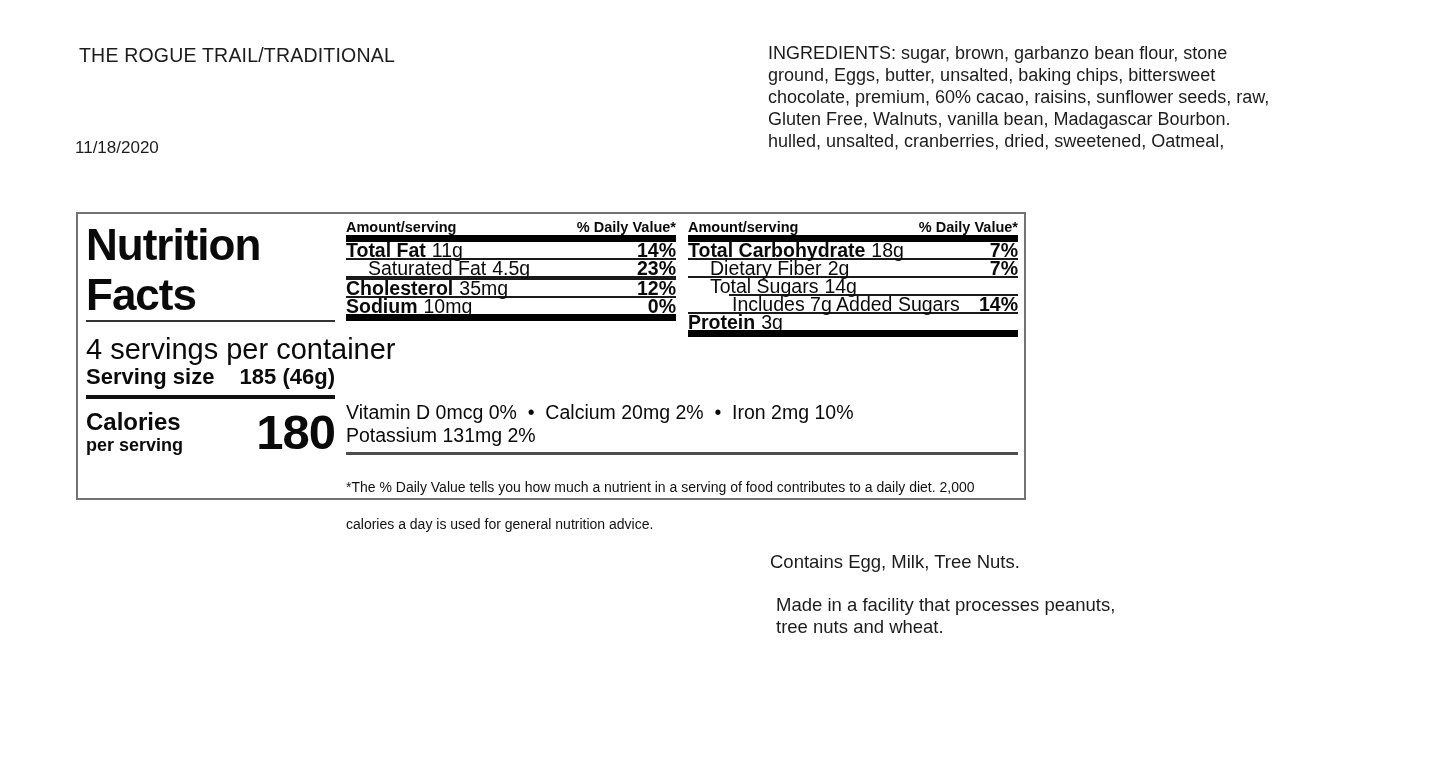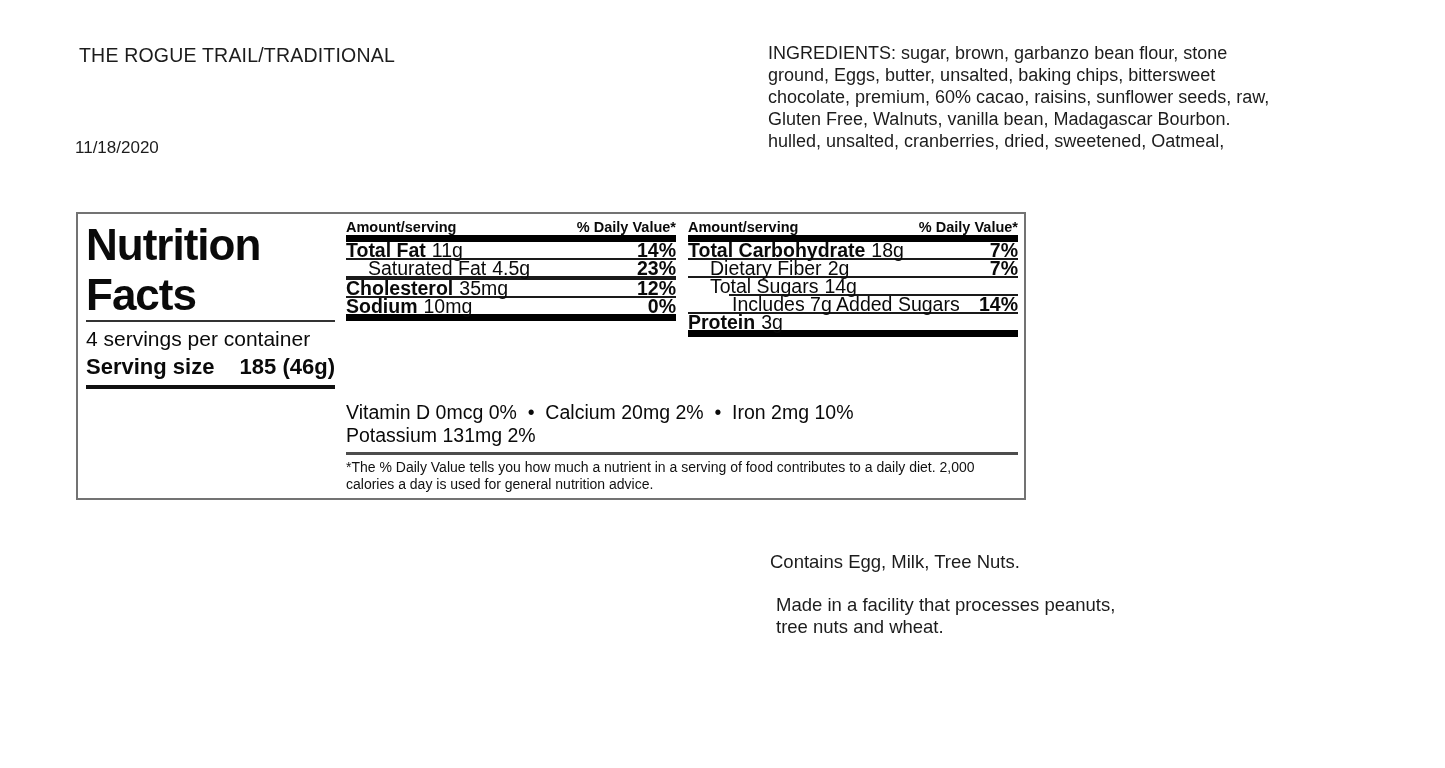--- a/index.html
+++ b/index.html
@@ -19,21 +19,21 @@
   
   .nfl {
     position:absolute; left:76px; top:212px; width:950px; height:288px;
     border:2px solid #737373; background:#ffffff; color:#0a0a0a;
   }
 
   
   .nfl-left { position:absolute; left:8px; top:6px; width:249px; }
   .nf-title-line { font-size:44px; font-weight:800; line-height:50px; letter-spacing:-1px; }
   .lp-hr1 { height:2px; background:#333333; margin-top:0px; }
-  .servings { font-size:21px; line-height:26px; margin-top:4px; white-space:nowrap; }
+  .servings { font-size:29px; line-height:26px; margin-top:14px; white-space:nowrap; }
   .size-row { display:flex; justify-content:space-between; font-size:22px; font-weight:bold; line-height:26px; margin-top:2px; }
   .lp-hr2 { height:4px; background:#111111; margin-top:5px; }
   .cal { display:flex; margin-top:10px; }
   .cal-title { font-size:24px; font-weight:bold; line-height:26px; }
   .cal-sub   { font-size:18px; font-weight:bold; line-height:20px; }
   .cal-value { margin-left:auto; font-size:49px; font-weight:bold; line-height:46px; letter-spacing:-1px; }
 
   
   .nf-col { position:absolute; top:0; width:330px; }
   .nf-col.mid   { left:268px; }
@@ -48,21 +48,21 @@
   .nm.b { font-weight:bold; }
   .in1 { padding-left:22px; }
   .in2 { padding-left:44px; }
   .dv { margin-left:auto; font-weight:bold; }
 
   
   .vitamins { position:absolute; left:268px; top:187px; width:675px; font-size:19.5px; line-height:22.5px; }
   .vitamins div { white-space:pre; }
   .foot-rule { position:absolute; left:268px; top:238px; width:672px; height:3px; background:#4d4d4d; }
   .footnote  { position:absolute; left:268px; top:245px; width:690px; font-size:14px; line-height:16.5px; color:#111111; }
-  .footnote div { white-space:nowrap; }
+  .footnote div { white-space:nowrap;margin-top:20px; }
 
   
   .contains { position:absolute; left:770px; top:551px; font-size:18.5px; white-space:nowrap; }
   .facility { position:absolute; left:776px; top:594px; font-size:18.5px; line-height:22px; }
   .facility div { white-space:nowrap; }
 </style>
 </head>
 <body>
 
 <div class="page">
@@ -83,20 +83,27 @@
     <div class="nfl-left">
       <div class="nf-title-line">Nutrition</div>
       <div class="nf-title-line">Facts</div>
       <div class="lp-hr1"></div>
       <div class="servings">4 servings per container</div>
       <div class="size-row">
         <span>Serving size</span>
         <span>185 (46g)</span>
       </div>
       <div class="lp-hr2"></div>
+      <div class="cal">
+        <div>
+          <div class="cal-title">Calories</div>
+          <div class="cal-sub">per serving</div>
+        </div>
+        <div class="cal-value">180</div>
+      </div>
     </div>
 
     <div class="nf-col mid">
       <div class="col-head">
         <span>Amount/serving</span>
         <span>% Daily Value*</span>
       </div>
       <div class="bar"></div>
 
       <div class="row">

